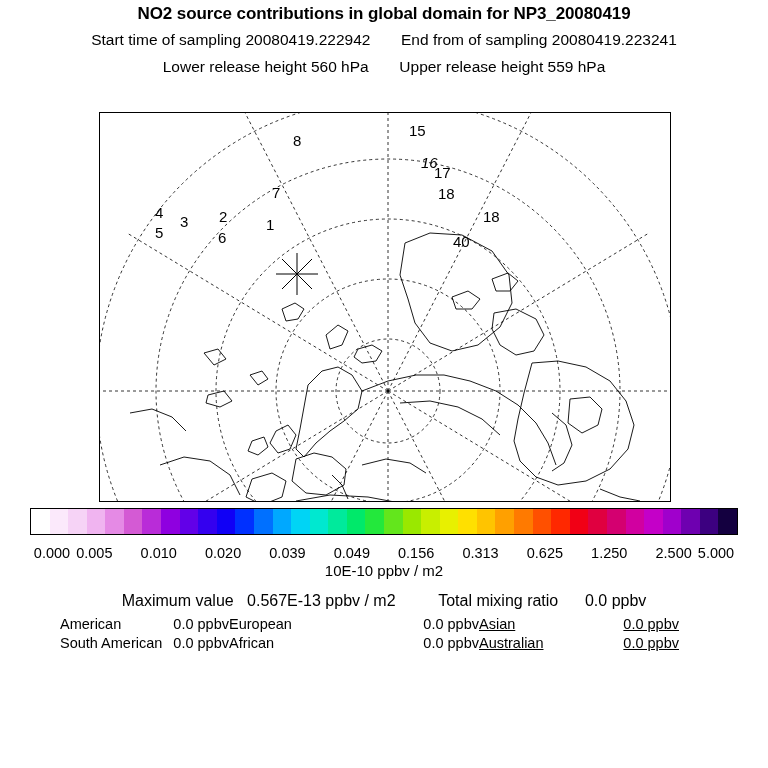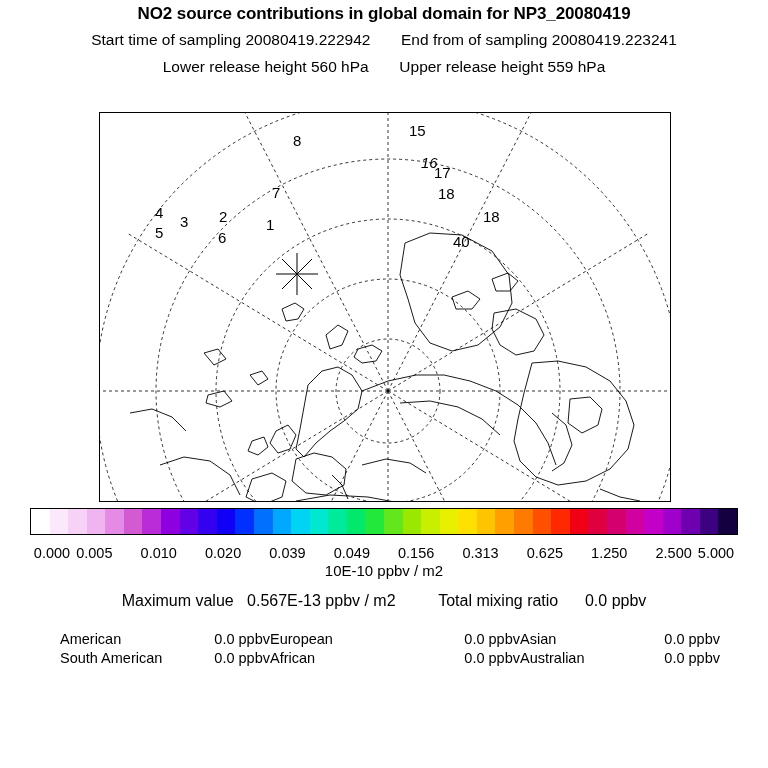--- a/index.html
+++ b/index.html
@@ -108,34 +108,34 @@
   
   #stats {
     position: absolute;
     left: 0;
     top: 592px;
     width: 768px;
   }
   .stat-row-main {
     text-align: center;
     font-size: 16px;
-    margin-bottom: 21px;
+    margin-bottom: 6px;
   }
   .stat-row {
     display: flex;
     font-size: 14.5px;
     margin-bottom: 3px;
   }
   .stat-cell {
     display: flex;
     justify-content: space-between;
   }
-  .stat-cell.c1 { width: 270px; padding-left: 60px; box-sizing: border-box; }
+  .stat-cell.c1 { width: 229px; padding-left: 60px; box-sizing: border-box; }
   .stat-cell.c2 { width: 250px; }
-  .stat-cell.c3 { width: 200px; }
+  .stat-cell.c3 { width: 200px; text-decoration: underline; }
   .stat-name { }
   .stat-val { }
   .mv-gap { display: inline-block; width: 34px; }
 </style>
 </head>
 <body>
 
 <div id="page">
 
   <div class="title">NO2 source contributions in global domain for NP3_20080419</div>

